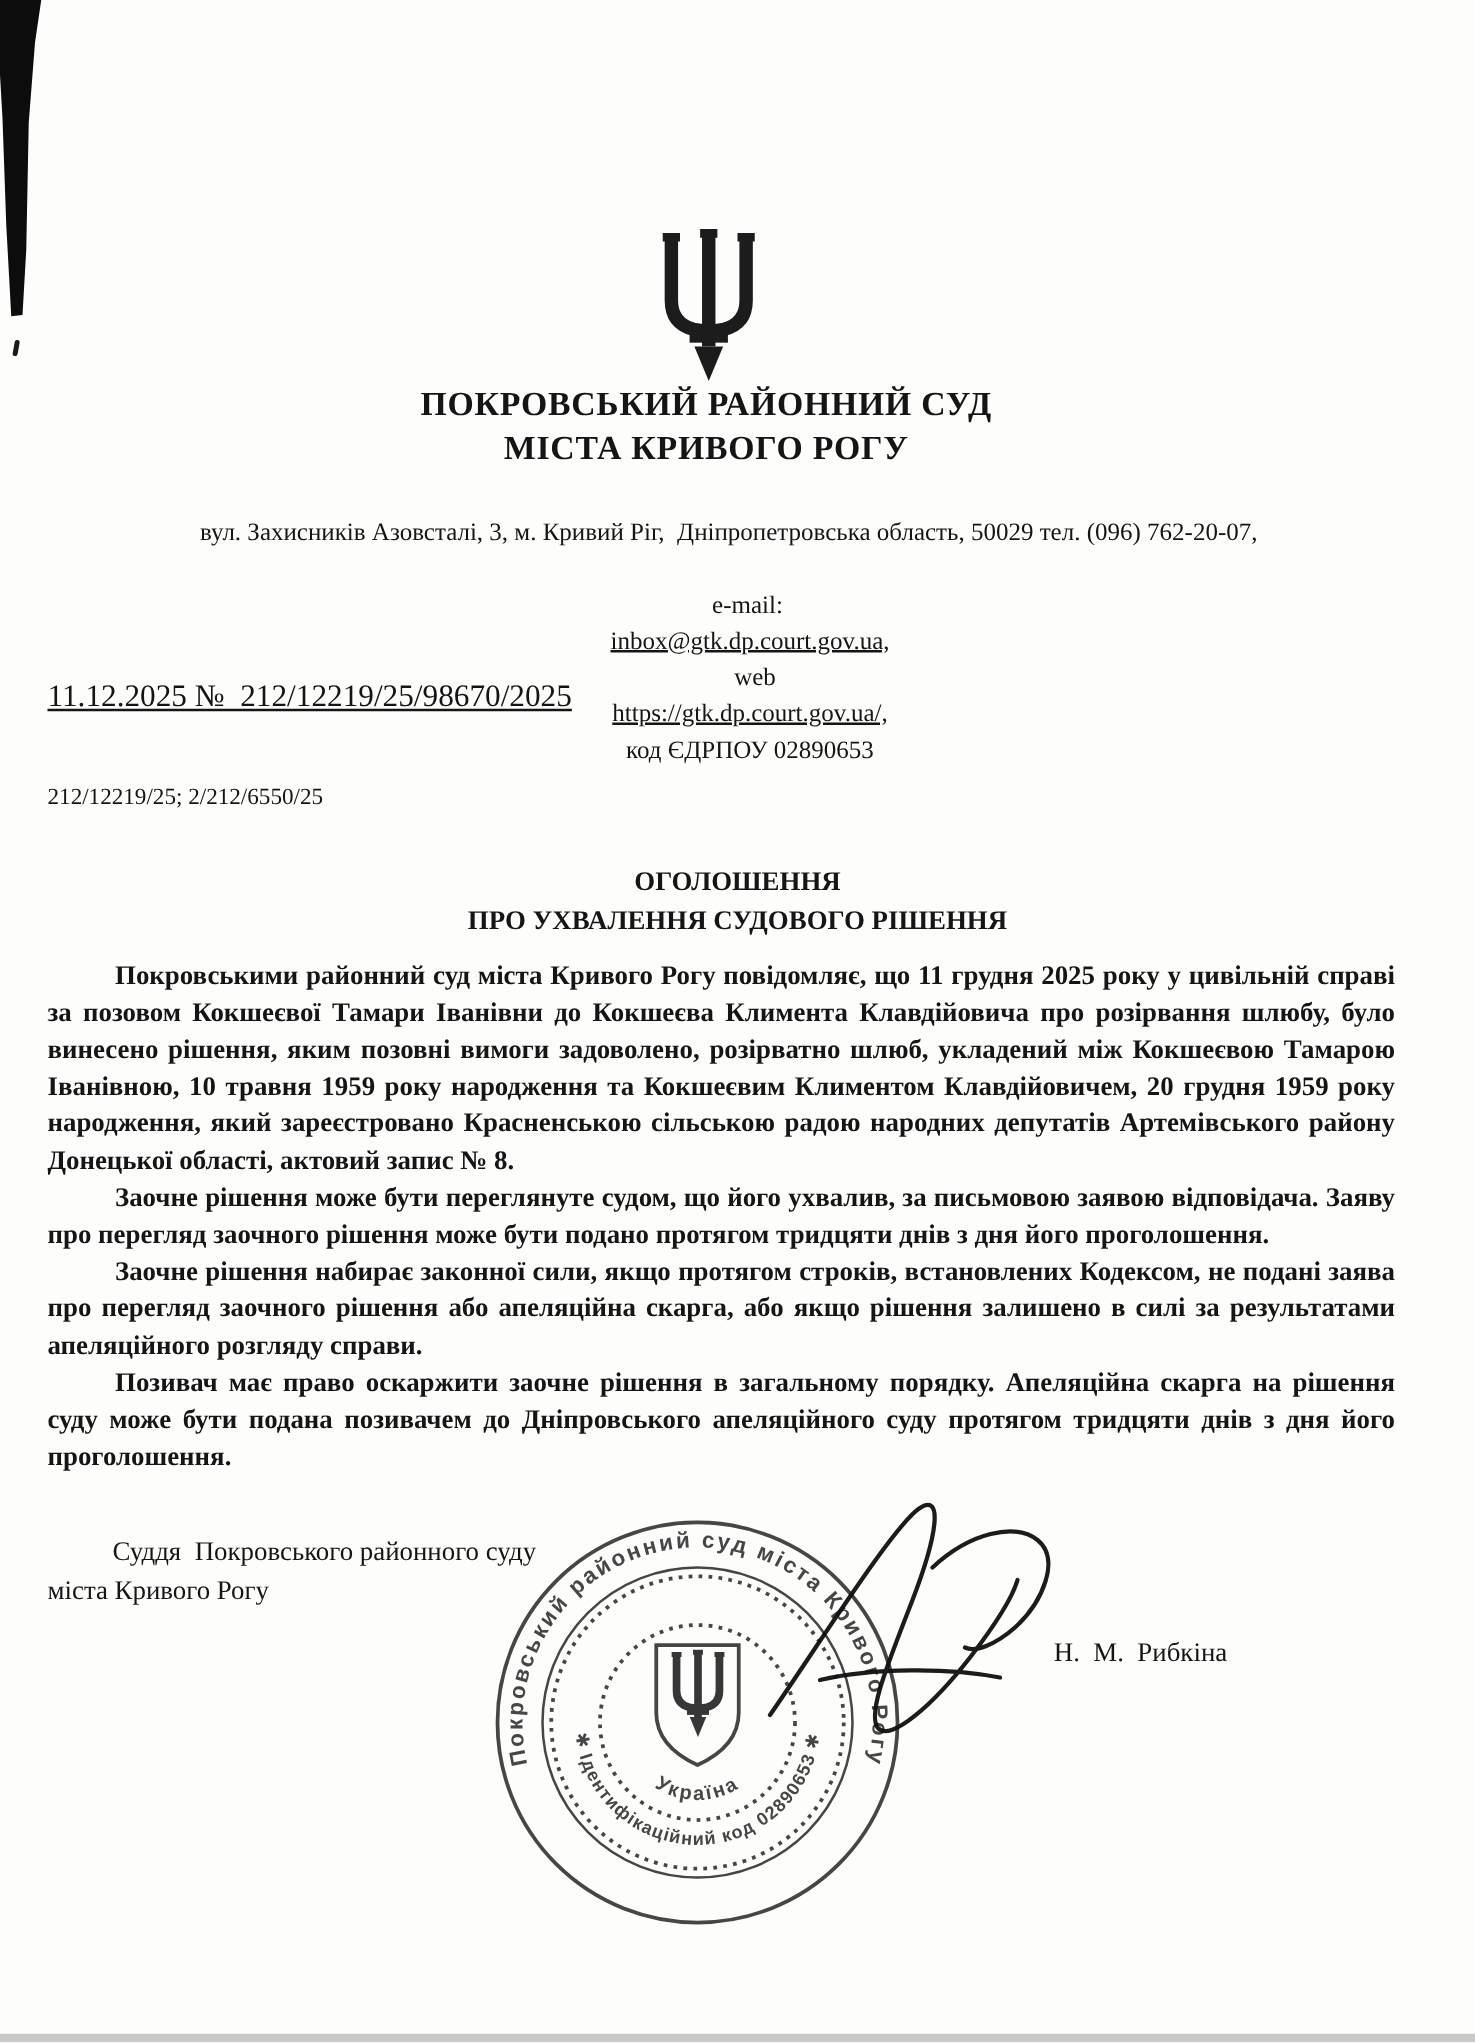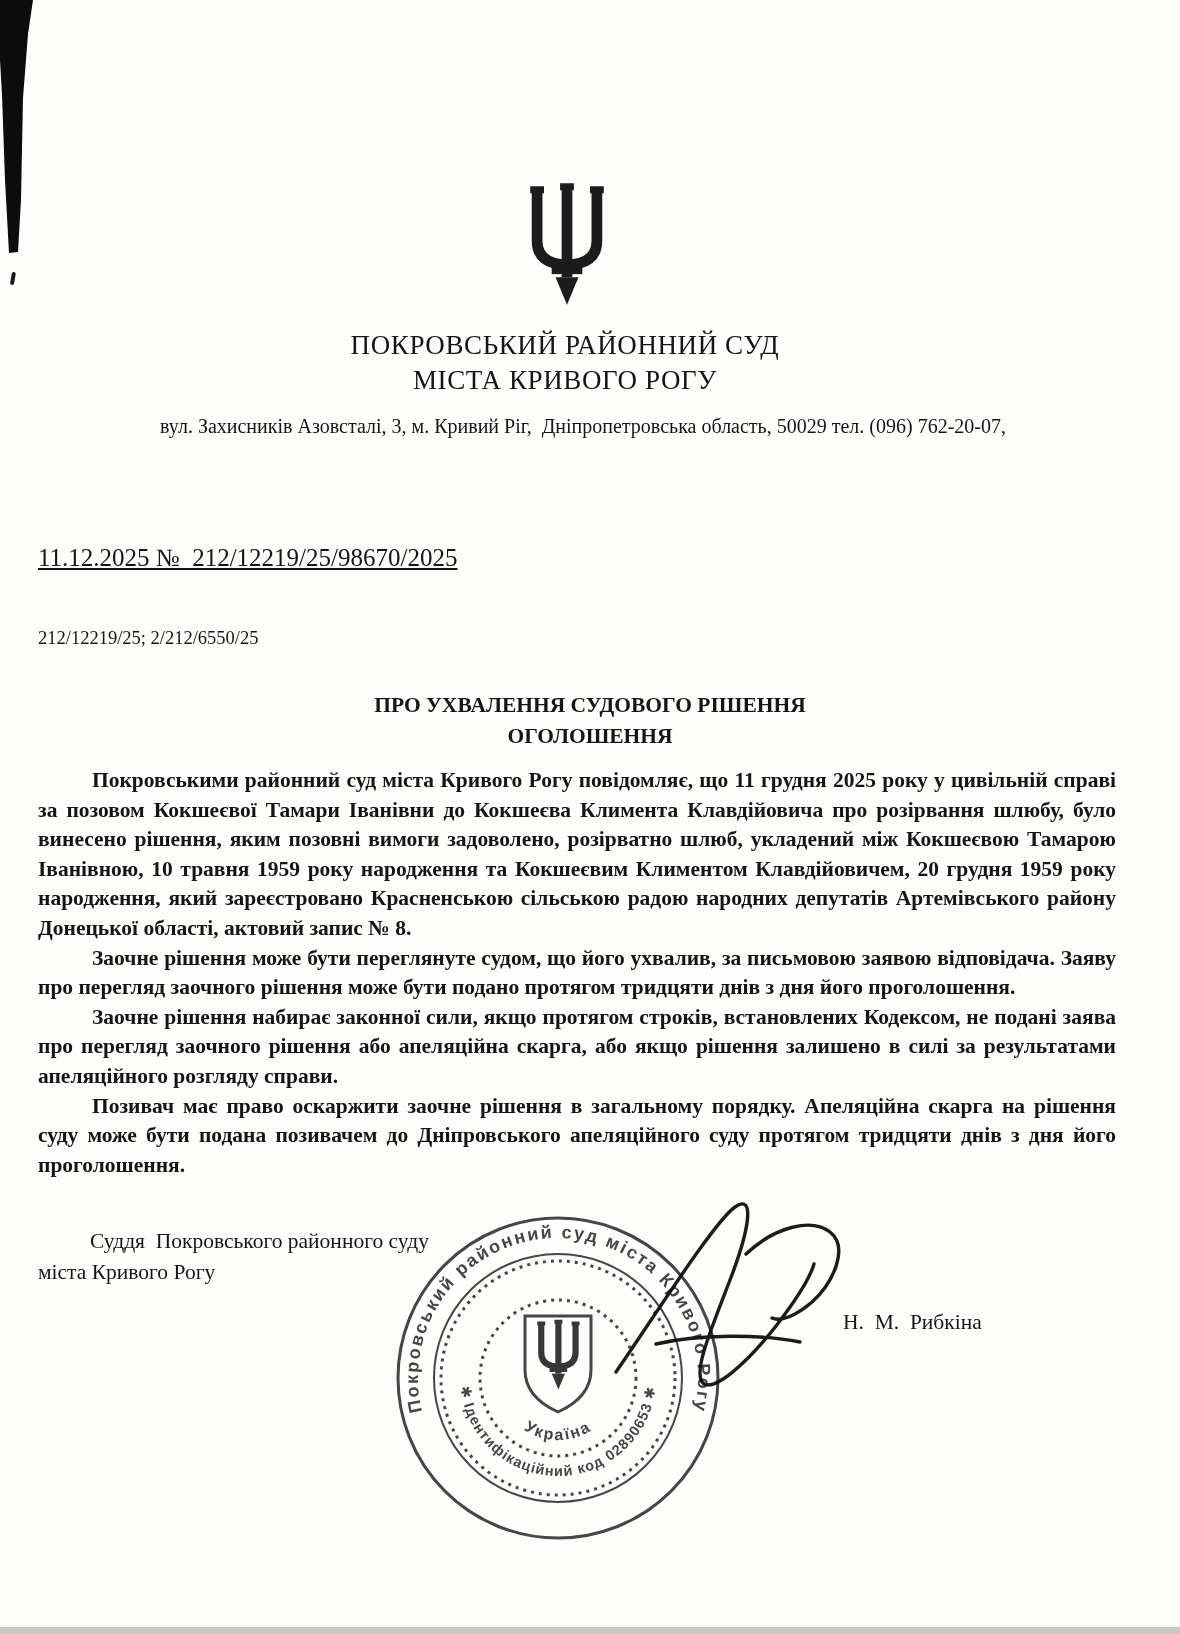--- a/index.html
+++ b/index.html
@@ -2,22 +2,22 @@
 <html><head>
 <meta charset="utf-8">
 <style>
   html,body{margin:0;padding:0;background:#ffffff;}
   .page{
     position:relative;width:1180px;height:1634px;background:#fdfdfc;overflow:hidden;
     font-family:"Liberation Serif","DejaVu Serif",serif;color:#151515;
   }
   .scan-artifact{position:absolute;top:0;left:0;}
   .emblem{position:absolute;top:182px;left:521px;}
-  .court-name{position:absolute;top:328px;left:0;width:1130px;text-align:center;
-    font-size:27px;font-weight:normal;letter-spacing:.6px;line-height:35px;}
+  .court-name{position:absolute;top:306px;left:0;width:1130px;text-align:center;
+    font-size:27px;font-weight:bold;letter-spacing:.6px;line-height:35px;}
   .address{position:absolute;top:412px;left:0;width:1130px;text-align:center;
     font-size:20px;line-height:29px;margin-left:18px;}
   .address .line{white-space:pre;}
   .u{text-decoration:underline;}
   .gap-l{margin-left:12px;}
   .gap-s{margin-left:4px;}
   .refline{position:absolute;top:544px;left:38px;font-size:25px;white-space:pre;
     text-decoration:underline;}
   .recipient{position:absolute;top:546px;left:585px;font-size:21.5px;line-height:30px;
     font-weight:600;}
@@ -61,30 +61,37 @@
     </svg>
   </div>
 
   <div class="court-name">
     <div>ПОКРОВСЬКИЙ РАЙОННИЙ СУД</div>
     <div>МІСТА КРИВОГО РОГУ</div>
   </div>
 
   <div class="address">
     <div class="line">вул. Захисників Азовсталі, 3, м. Кривий Ріг,  Дніпропетровська область, 50029 тел. (096) 762-20-07,</div>
+    <div class="line">
+      <span>e-mail:</span>
+      <span class="u gap-s">inbox@gtk.dp.court.gov.ua,</span>
+      <span class="gap-l">web</span>
+      <span class="u gap-s">https://gtk.dp.court.gov.ua/,</span>
+      <span class="gap-s">код ЄДРПОУ 02890653</span>
+    </div>
   </div>
 
   <div class="refline">11.12.2025 №  212/12219/25/98670/2025</div>
 
 
   <div class="casenums">212/12219/25; 2/212/6550/25</div>
 
   <div class="doc-title">
+    <div>ОГОЛОШЕННЯ</div>
     <div>ПРО УХВАЛЕННЯ СУДОВОГО РІШЕННЯ</div>
-    <div>ОГОЛОШЕННЯ</div>
   </div>
 
   <div class="body-text">
     <p>Покровськими районний суд міста Кривого Рогу повідомляє, що 11 грудня 2025 року у цивільній справі за позовом Кокшеєвої Тамари Іванівни до Кокшеєва Климента Клавдійовича про розірвання шлюбу, було винесено рішення, яким позовні вимоги задоволено, розірватно шлюб, укладений між Кокшеєвою Тамарою Іванівною, 10 травня 1959 року народження та Кокшеєвим Климентом Клавдійовичем, 20 грудня 1959 року народження, який зареєстровано Красненською сільською радою народних депутатів Артемівського району Донецької області,  актовий запис № 8.</p>
     <p>Заочне рішення може бути переглянуте судом, що його ухвалив, за письмовою заявою відповідача. Заяву про перегляд заочного рішення може бути подано протягом тридцяти днів з дня його проголошення.</p>
     <p>Заочне рішення набирає законної сили, якщо протягом строків, встановлених Кодексом, не подані заява про перегляд заочного рішення або апеляційна скарга, або якщо рішення залишено в силі за результатами апеляційного розгляду справи.</p>
     <p>Позивач має право оскаржити заочне рішення в загальному порядку. Апеляційна скарга на рішення суду може бути подана позивачем  до Дніпровського апеляційного суду  протягом тридцяти днів з дня його проголошення.</p>
   </div>
 
   <div class="sig-block">

